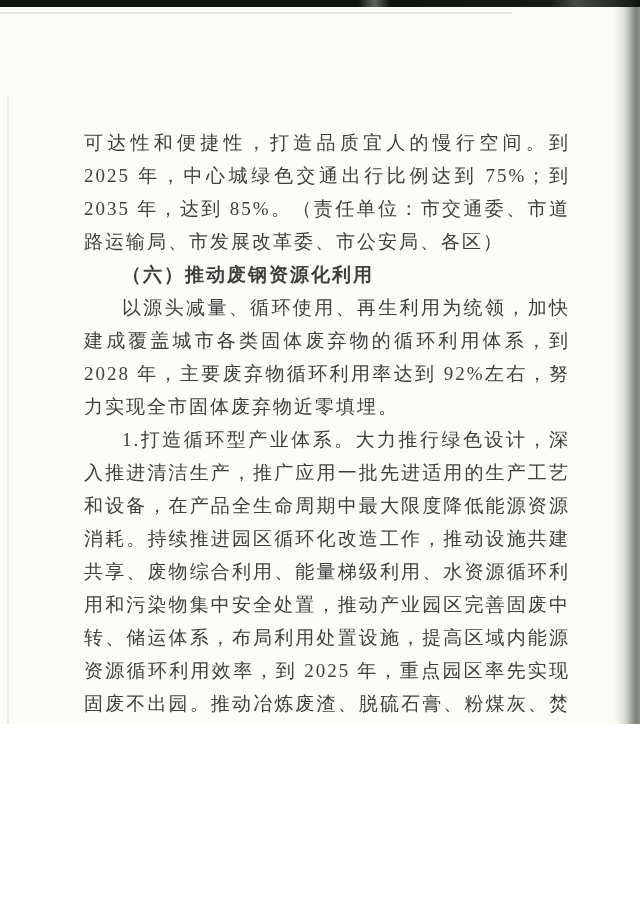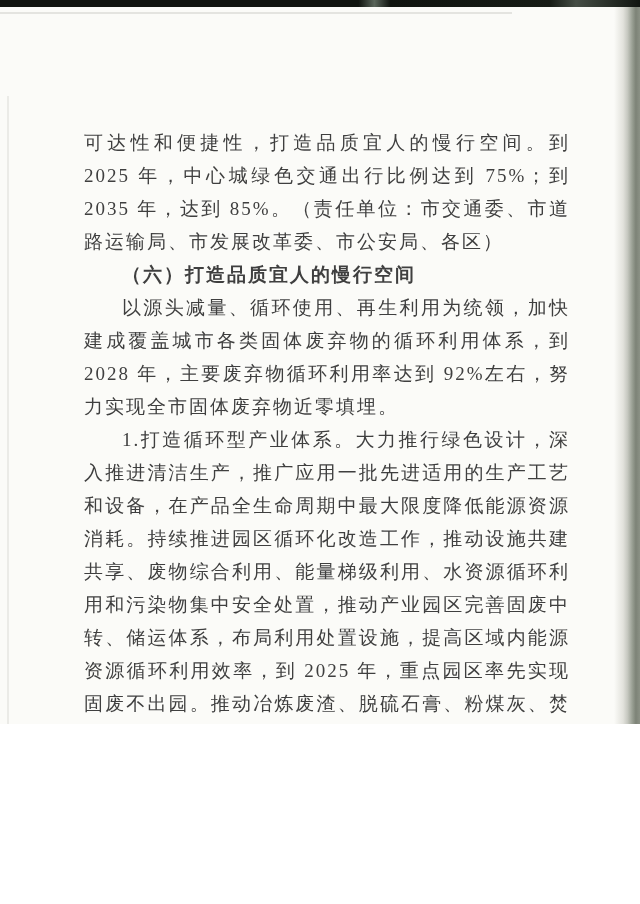--- a/index.html
+++ b/index.html
@@ -85,20 +85,20 @@
 
 <div class="scan">
 
   <div class="scan-top-bar"></div>
   <div class="scan-top-line"></div>
   <div class="scan-right-band"></div>
   <div class="scan-left-line"></div>
 
   <div class="content">
     <p class="para">可达性和便捷性，打造品质宜人的慢行空间。到 2025 年，中心城绿色交通出行比例达到 75%；到 2035 年，达到 85%。（责任单位：市交通委、市道路运输局、市发展改革委、市公安局、各区）</p>
-    <p class="para indent heading">（六）打造品质宜人的慢行空间</p>
+    <p class="para indent heading">（六）推动废钢资源化利用</p>
     <p class="para indent">以源头减量、循环使用、再生利用为统领，加快建成覆盖城市各类固体废弃物的循环利用体系，到 2028 年，主要废弃物循环利用率达到 92%左右，努力实现全市固体废弃物近零填埋。</p>
     <p class="para indent">1.打造循环型产业体系。大力推行绿色设计，深入推进清洁生产，推广应用一批先进适用的生产工艺和设备，在产品全生命周期中最大限度降低能源资源消耗。持续推进园区循环化改造工作，推动设施共建共享、废物综合利用、能量梯级利用、水资源循环利用和污染物集中安全处置，推动产业园区完善固废中转、储运体系，布局利用处置设施，提高区域内能源资源循环利用效率，到 2025 年，重点园区率先实现固废不出园。推动冶炼废渣、脱硫石膏、粉煤灰、焚烧灰渣等大宗工业固废的高水平利用。结合城市旧改和报废汽车拆解等工作，推动废钢资源化利用。发展再制造产业，扩大汽车零部件、机电产品等领域再制造规模，进一步扩大再制造产业能级和规模。建成 3—5 个循环利用产业基地，培育一批循环经济龙头企业，提升固废循环利用产业能级。到 2025 年，形成全市 392 吨/日的医废处置能力，建成大中小型医疗机构全覆盖的医废收运体系。到 2025 年，一般工业固体废物综合利用率达到</p>
   </div>
 
   <div class="page-number">— 18 —</div>
 
 </div>
 
 </body></html>

